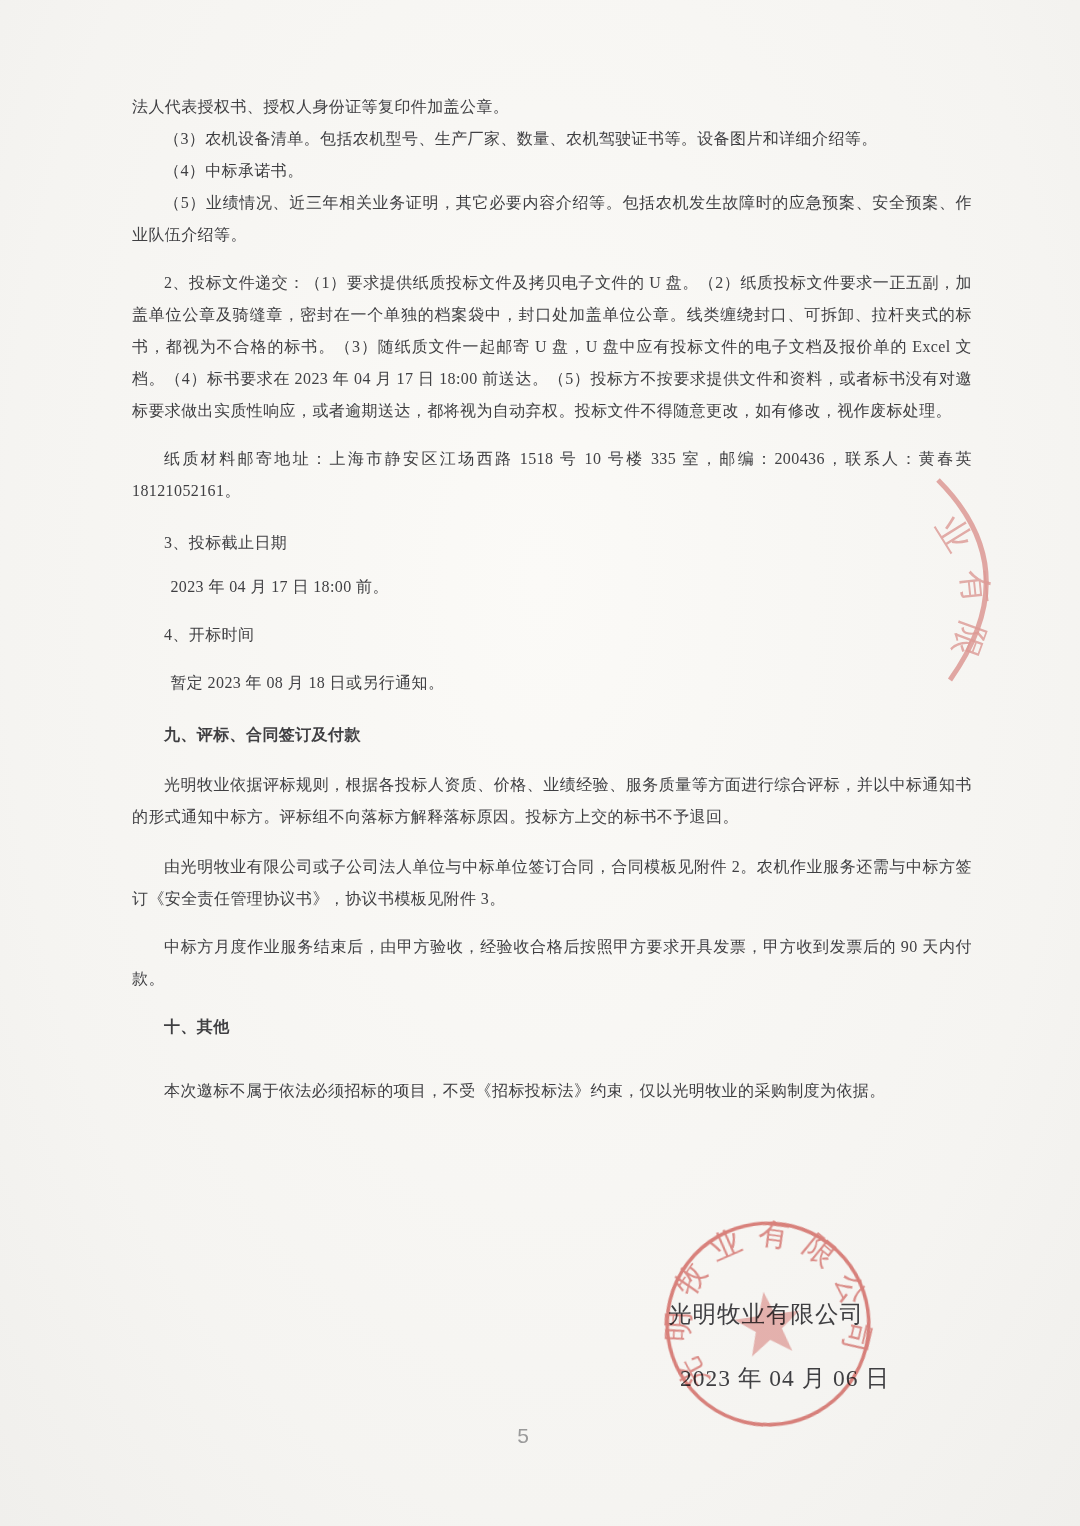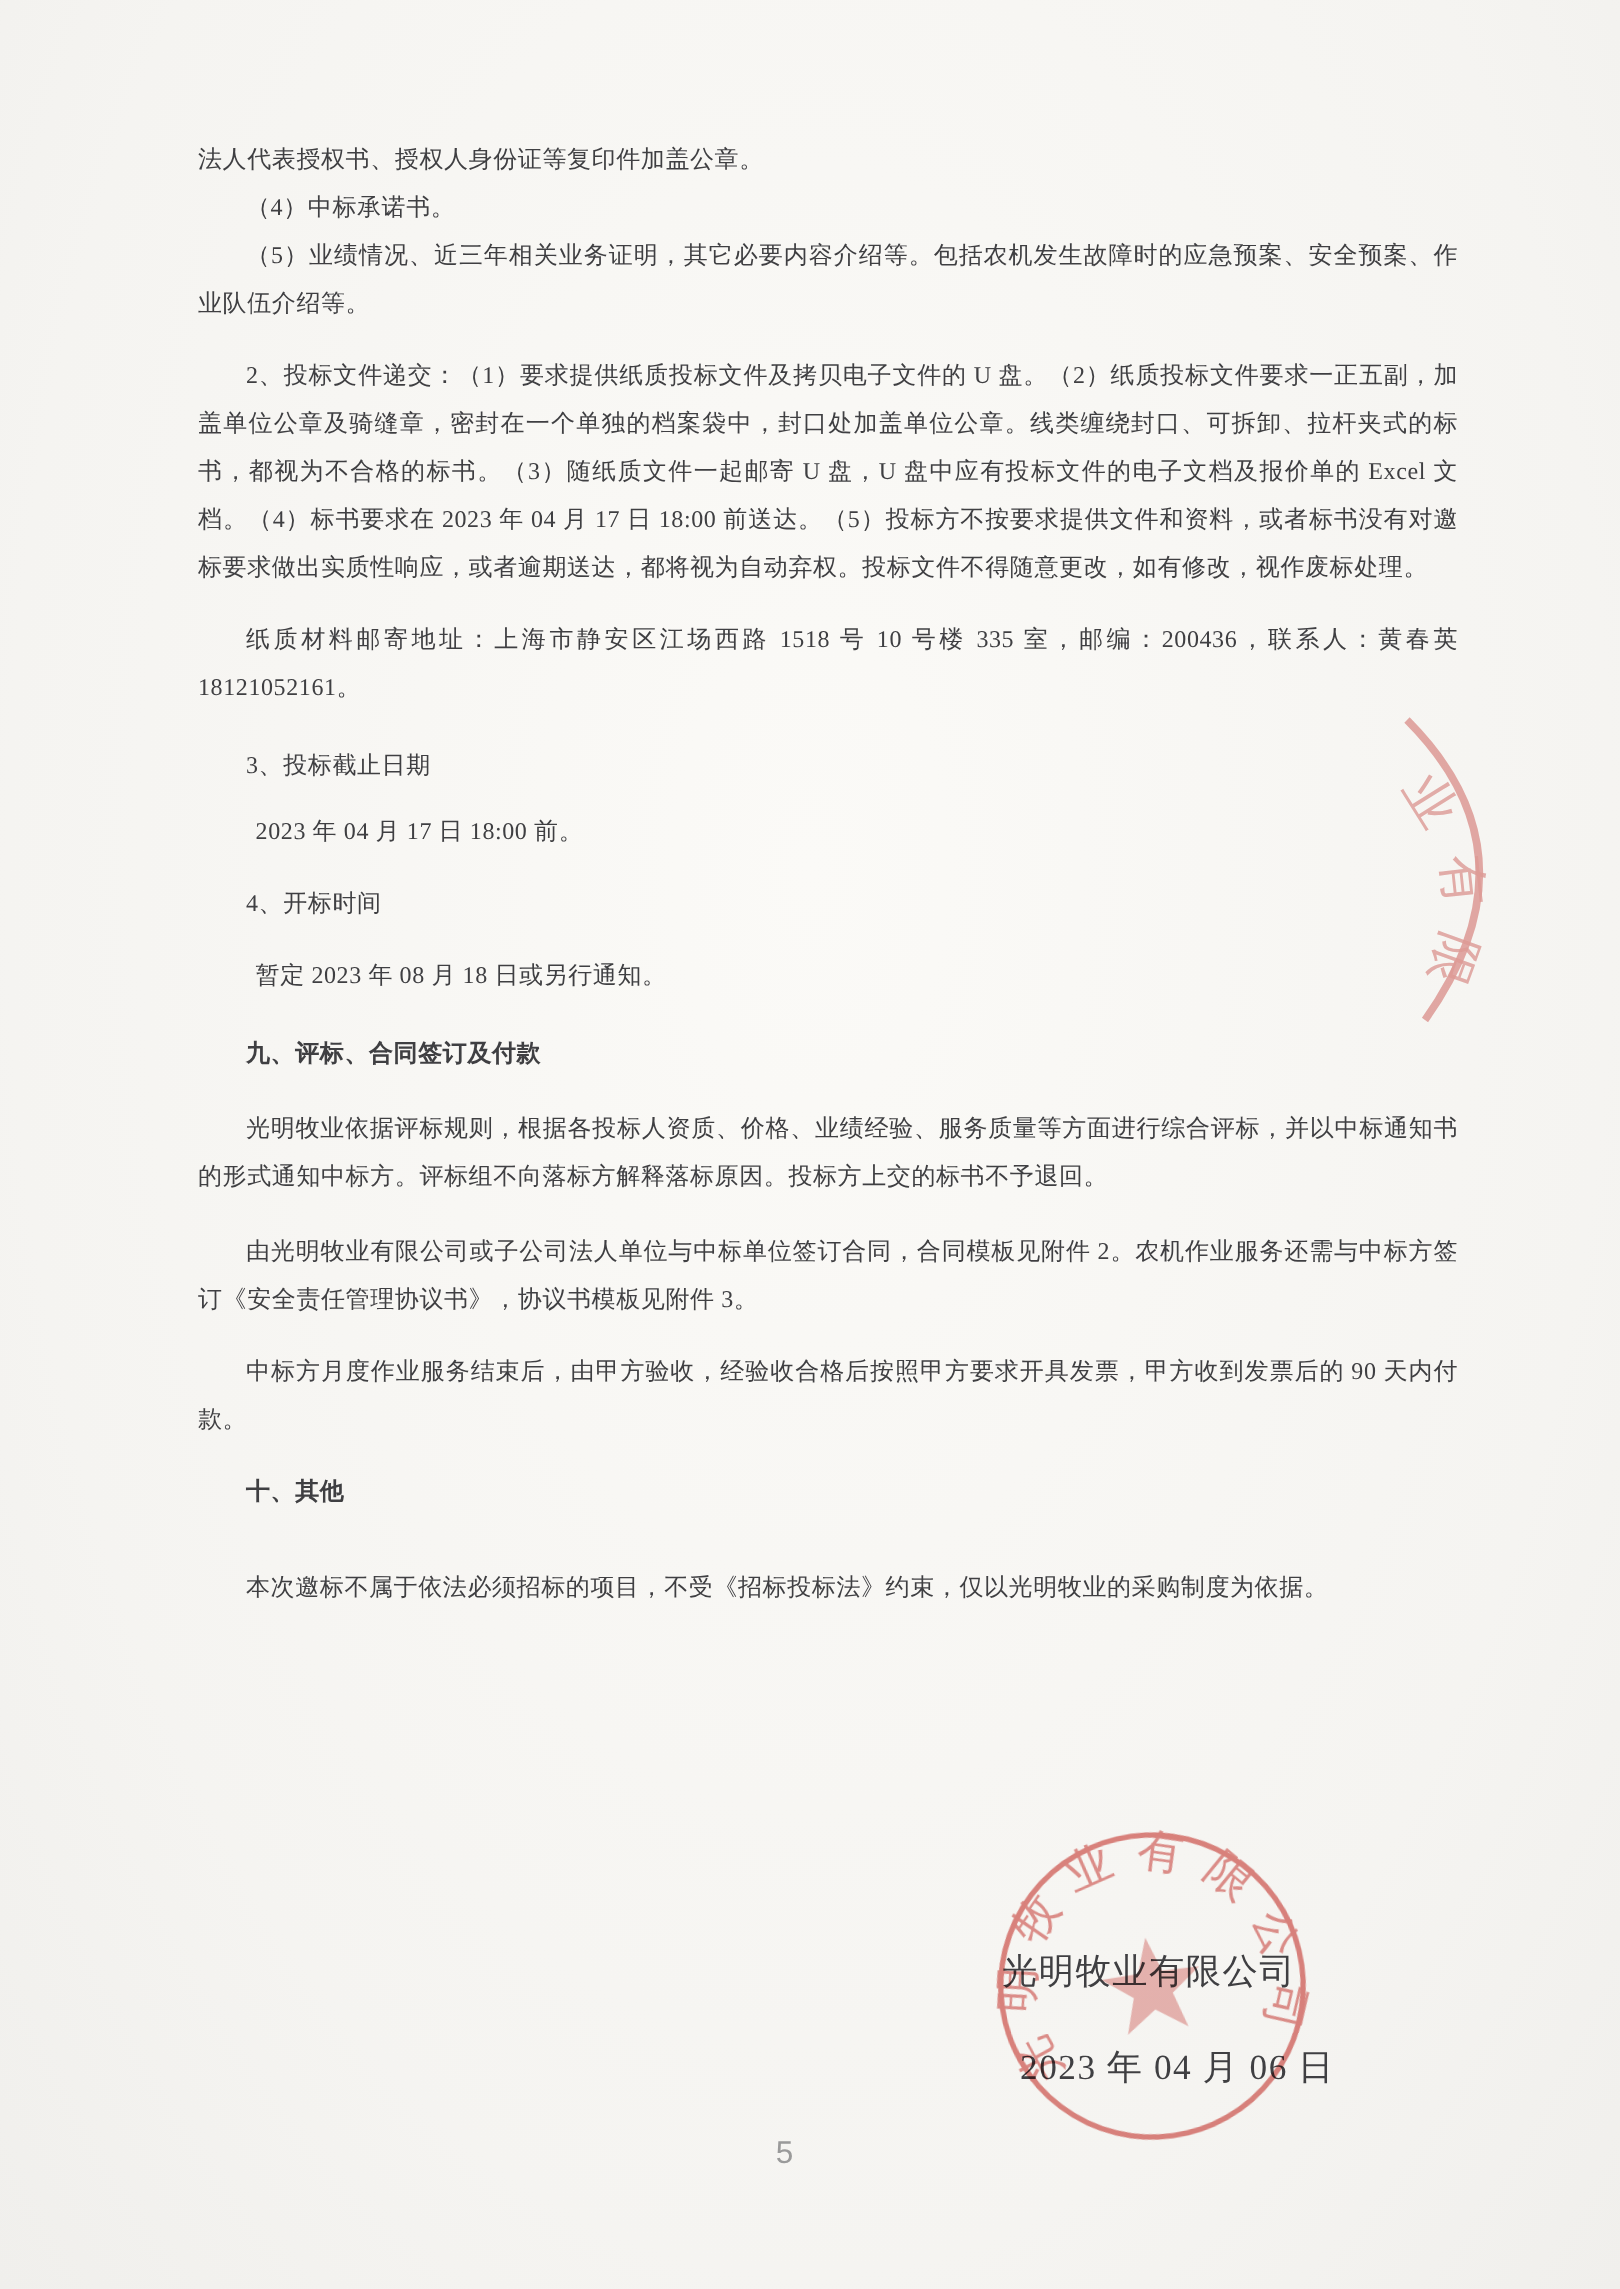--- a/index.html
+++ b/index.html
@@ -37,20 +37,21 @@
   .stamp-edge{
     position:absolute;left:878px;top:452px;width:202px;height:244px;
     mix-blend-mode:multiply;opacity:.68;filter:blur(.5px);
   }
 </style>
 </head>
 <body>
 
 <div class="doc">
   <p class="flush">法人代表授权书、授权人身份证等复印件加盖公章。</p>
+  <p class="indent">（3）农机设备清单。包括农机型号、生产厂家、数量、农机驾驶证书等。设备图片和详细介绍等。</p>
   <p class="indent">（4）中标承诺书。</p>
   <p class="indent">（5）业绩情况、近三年相关业务证明，其它必要内容介绍等。包括农机发生故障时的应急预案、安全预案、作业队伍介绍等。</p>
   <p class="indent sp16">2、投标文件递交：（1）要求提供纸质投标文件及拷贝电子文件的 U 盘。（2）纸质投标文件要求一正五副，加盖单位公章及骑缝章，密封在一个单独的档案袋中，封口处加盖单位公章。线类缠绕封口、可拆卸、拉杆夹式的标书，都视为不合格的标书。（3）随纸质文件一起邮寄 U 盘，U 盘中应有投标文件的电子文档及报价单的 Excel 文档。（4）标书要求在 2023 年 04 月 17 日 18:00 前送达。（5）投标方不按要求提供文件和资料，或者标书没有对邀标要求做出实质性响应，或者逾期送达，都将视为自动弃权。投标文件不得随意更改，如有修改，视作废标处理。</p>
   <p class="indent sp16">纸质材料邮寄地址：上海市静安区江场西路 1518 号 10 号楼 335 室，邮编：200436，联系人：黄春英 18121052161。</p>
   <p class="indent sp20">3、投标截止日期</p>
   <p class="indent-lg sp12">2023 年 04 月 17 日 18:00 前。</p>
   <p class="indent sp16">4、开标时间</p>
   <p class="indent-lg sp16">暂定 2023 年 08 月 18 日或另行通知。</p>
   <p class="indent heading sp20">九、评标、合同签订及付款</p>
   <p class="indent sp18">光明牧业依据评标规则，根据各投标人资质、价格、业绩经验、服务质量等方面进行综合评标，并以中标通知书的形式通知中标方。评标组不向落标方解释落标原因。投标方上交的标书不予退回。</p>

